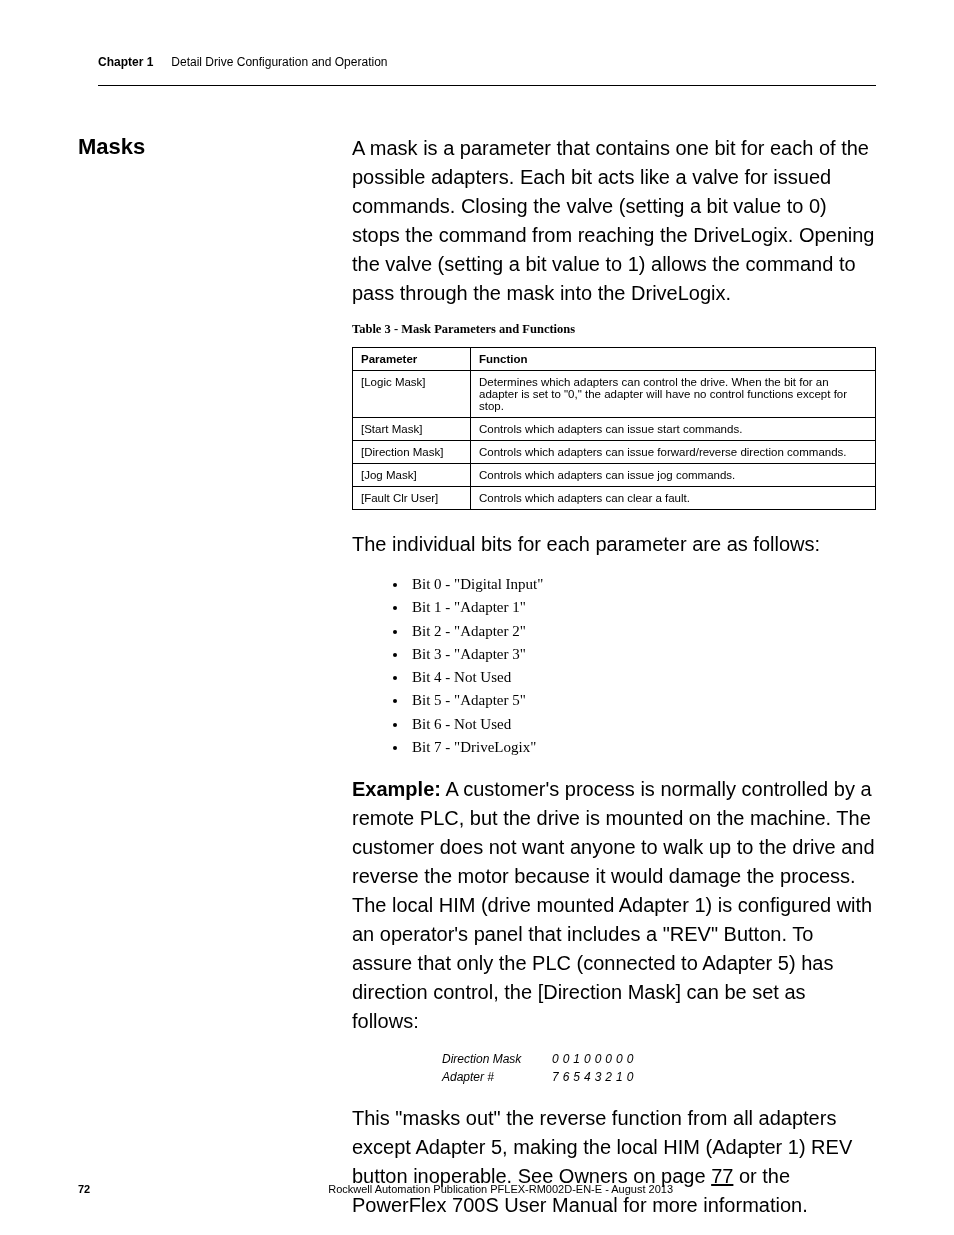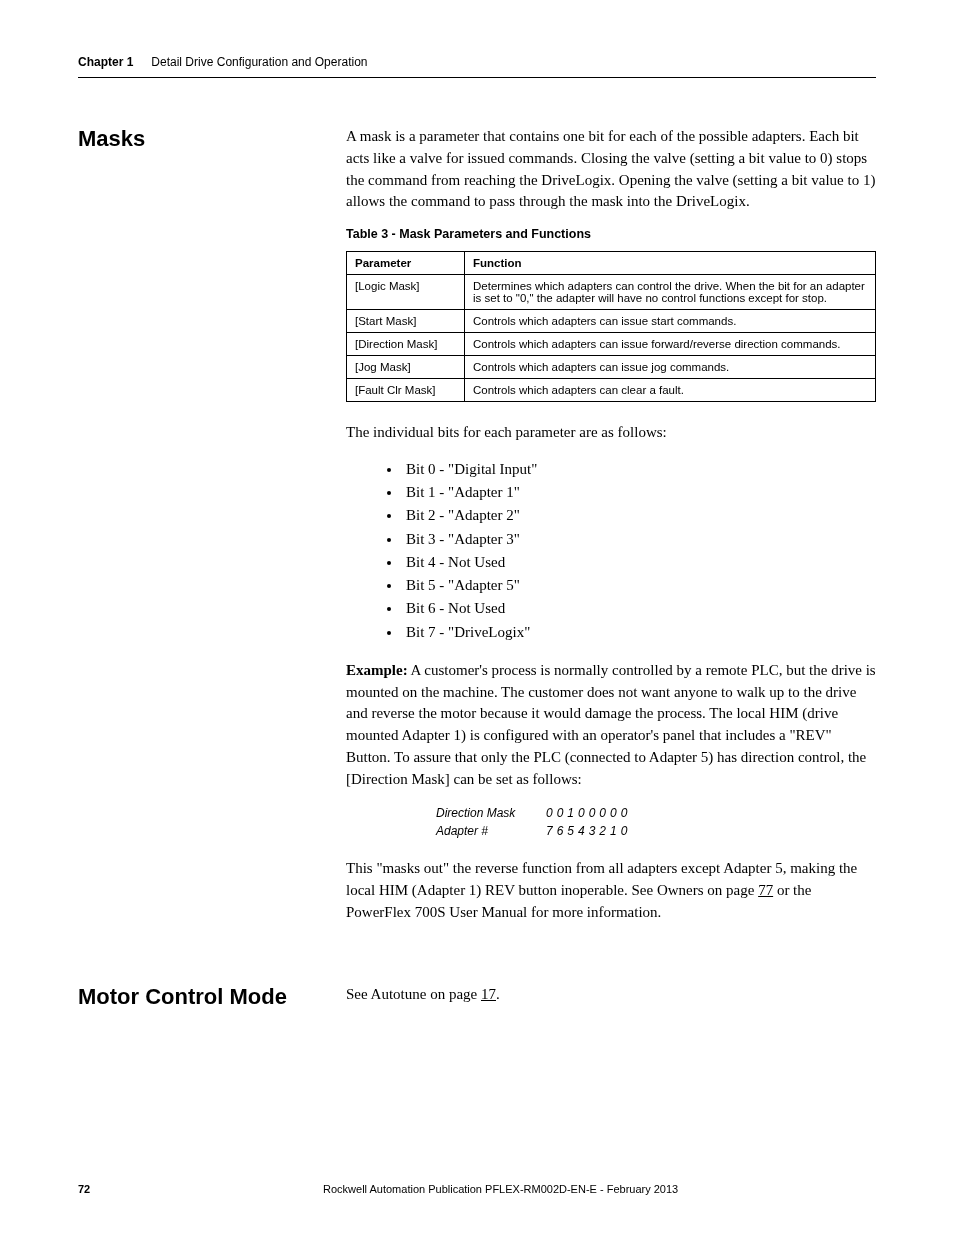--- a/index.html
+++ b/index.html
@@ -9,44 +9,45 @@
     background: #fff;
     font-family: Georgia, 'Times New Roman', serif;
     color: #000;
     position: relative;
     padding: 55px 78px 40px 78px;
   }
   .header {
     display: flex;
     align-items: center;
     gap: 18px;
-    padding-bottom: 8px;
+    padding-bottom: 16px;
     border-bottom: 1px solid #000;
     margin-bottom: 48px;
     font-family: Arial, Helvetica, sans-serif;
+    margin-left: 20px;
   }
   .chapter-label { font-weight: bold; font-size: 12px; }
   .chapter-title { font-size: 12px; }
-  .content { display: flex; gap: 0; }
+  .content { display: flex; gap: 6px; }
   .left-col { width: 268px; flex-shrink: 0; }
   .right-col { flex: 1; }
   .section-title {
     font-family: Arial, Helvetica, sans-serif;
     font-weight: bold;
     font-size: 22px;
   }
   .body-text {
-    font-family: Liberation Serif, serif;
-    font-size: 15px;
+    font-family: Liberation Sans, sans-serif;
+    font-size: 20px;
     line-height: 1.45;
     margin-bottom: 14px;
   }
   .body-text.inline { margin-bottom: 0; }
   .table-caption {
-    font-family: Liberation Sans, sans-serif;
+    font-family: Liberation Serif, serif;
     font-weight: bold;
     font-size: 12.5px;
     margin-top: 6px;
     margin-bottom: 10px;
   }
   table.params {
     border-collapse: collapse;
     width: 100%;
     font-family: Arial, Helvetica, sans-serif;
     font-size: 11.5px;
@@ -129,21 +130,21 @@
         </tr>
         <tr>
           <td>[Direction Mask]</td>
           <td>Controls which adapters can issue forward/reverse direction commands.</td>
         </tr>
         <tr>
           <td>[Jog Mask]</td>
           <td>Controls which adapters can issue jog commands.</td>
         </tr>
         <tr>
-          <td>[Fault Clr Mask]</td>
+          <td>[Fault Clr User]</td>
           <td>Controls which adapters can clear a fault.</td>
         </tr>
       </tbody>
     </table>
 
     <p class="body-text">The individual bits for each parameter are as follows:</p>
 
     <ul class="bits">
       <li>Bit 0 - "Digital Input"</li>
       <li>Bit 1 - "Adapter 1"</li>
@@ -182,14 +183,14 @@
   </div>
   <div class="right-col">
     <p class="body-text inline">
       <span>See Autotune on page </span><a class="link">17</a><span>.</span>
     </p>
   </div>
 </div>
 
 <div class="footer">
   <span class="page-num">72</span>
-  <span class="footer-text">Rockwell Automation Publication PFLEX-RM002D-EN-E - February 2013</span>
+  <span class="footer-text">Rockwell Automation Publication PFLEX-RM002D-EN-E - August 2013</span>
 </div>
 
 </body></html>

